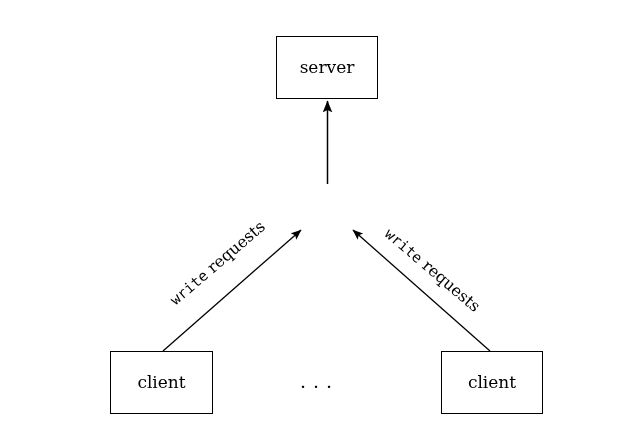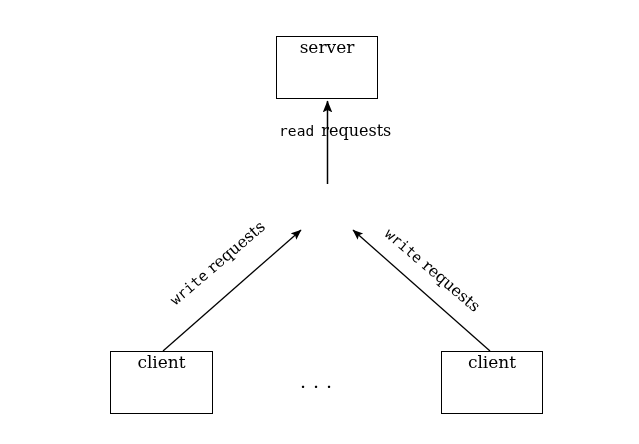--- a/index.html
+++ b/index.html
@@ -25,21 +25,21 @@
     height: 444px;
   }
   .node-box {
     position: absolute;
     border: 1.4px solid #000000;
     background: #ffffff;
     box-sizing: border-box;
     display: flex;
     flex-direction: column;
     align-items: center;
-    justify-content: flex-start;
+    justify-content: center;
     font-family: "DejaVu Serif", "Liberation Serif", serif;
     font-size: 17px;
     line-height: 1.18;
     color: #000000;
     z-index: 3;
   }
   #server-box  { left: 276px; top: 36px;  width: 102px; height: 63px; }
   #fifo-box    { left: 266px; top: 184px; width: 124px; height: 44px; font-size: 16px; }
   #client-left-box  { left: 110px; top: 351px; width: 103px; height: 63px; }
   #client-right-box { left: 441px; top: 351px; width: 102px; height: 63px; }
@@ -114,23 +114,20 @@
 
 
   <div class="node-box" id="client-left-box">
     <span>client</span>
   </div>
 
   <div class="node-box" id="client-right-box">
     <span>client</span>
   </div>
 
-  <div class="edge-label" id="label-read-requests">
-    <span class="mono">read</span><span class="gap"></span><span>requests</span>
-  </div>
 
   <div class="edge-label" id="label-write-left">
     <span class="mono">write</span>
     <span>requests</span>
   </div>
 
   <div class="edge-label" id="label-write-right">
     <span class="mono">write</span>
     <span>requests</span>
   </div>

